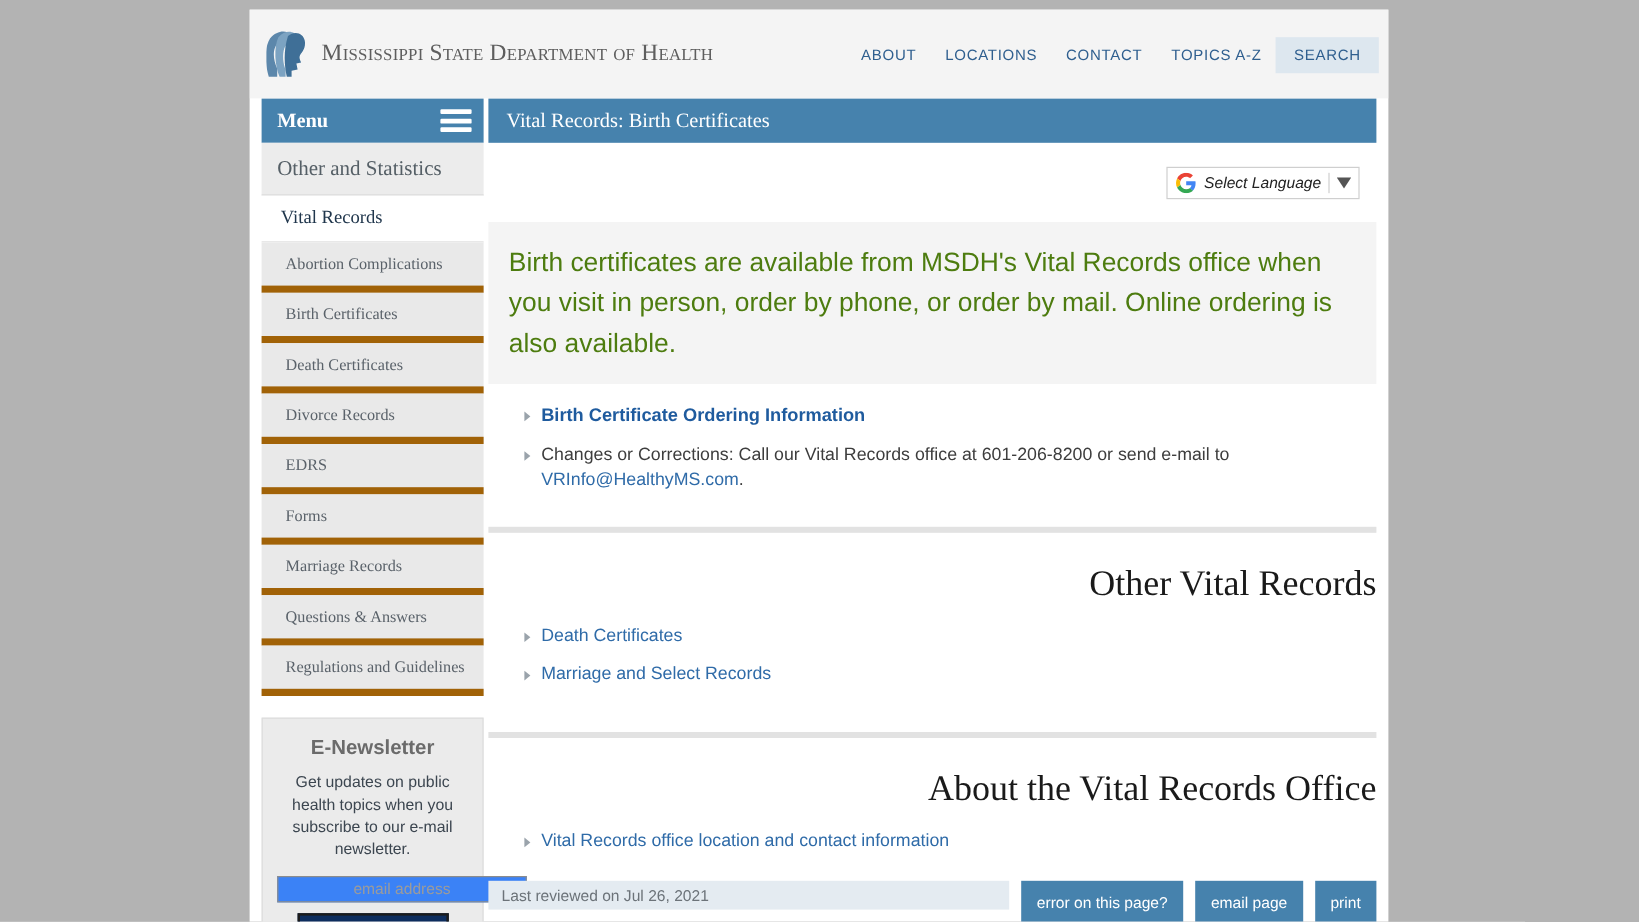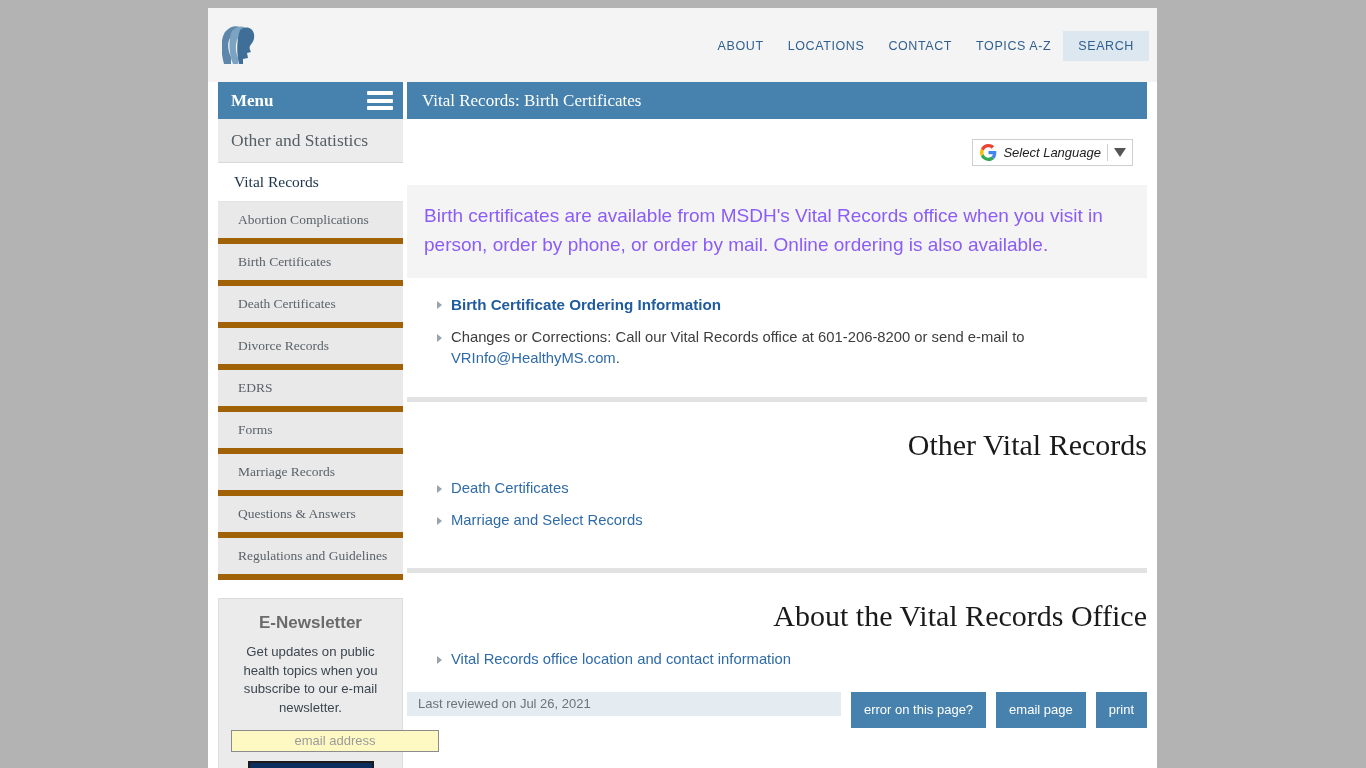--- a/index.html
+++ b/index.html
@@ -126,21 +126,21 @@
   .newsletter p {
     margin: 0 0 12px;
     font-size: 13.2px;
     line-height: 1.42;
     color: #3c4650;
   }
   .nl-input {
     width: 208px;
     height: 22px;
     border: 1px solid #8c8c8c;
-    background: #fef9c3;
+    background: #3b82f6;
     font-size: 13px;
     color: #333;
     padding: 0 6px;
     text-align: center;
     font-family: "Liberation Sans", sans-serif;
   }
   .nl-input::placeholder { color: #9b9b9b; }
   .nl-btn {
     margin-top: 9px;
     width: 126px; height: 27px;
@@ -199,23 +199,23 @@
     width: 0; height: 0;
     border-left: 6px solid transparent;
     border-right: 6px solid transparent;
     border-top: 9px solid #555;
   }
 
   .intro {
     margin: 19px 0 0 0;
     background: #f4f4f4;
     padding: 17px 22px 18px 17px;
-    font-size: 19px;
+    font-size: 22px;
     line-height: 1.52;
-    color: #8b5cf6;
+    color: #4d7c0f;
   }
 
   ul.arrow-list { list-style: none; margin: 16px 0 0 0; padding: 0 0 0 30px; }
   ul.arrow-list li {
     position: relative;
     padding-left: 14px;
     margin-bottom: 11px;
     font-size: 14.8px;
     line-height: 1.42;
     color: #3d3d3d;
@@ -281,20 +281,21 @@
         <g fill="#5c87ab">
           <path d="M3 8 C9 1, 17 1, 20 5 L20 12 C17 9, 11 9, 8 14 C5 19, 6 27, 9 33 L9 40 L2 40 C-1 30, -2 16, 3 8 Z"></path>
         </g>
         <g fill="#7ca3c2">
           <path d="M10 7 C16 0, 24 2, 26 7 L25 13 C22 10, 17 11, 15 16 C13 22, 14 29, 16 34 L16 40 L11 40 C7 31, 6 15, 10 7 Z"></path>
         </g>
         <g fill="#3f6f97">
           <path d="M18 6 C24 1, 31 4, 32 10 C33 16, 30 19, 28 22 C27 24, 28 26, 29 28 L25 29 L26 34 L21 35 L21 40 L17 40 C15 31, 14 18, 18 6 Z"></path>
         </g>
       </svg>
+      <span class="logo-text">Mississippi State Department of Health</span>
     </div>
 
     <div class="top-nav">
       <a href="#">ABOUT</a>
       <a href="#">LOCATIONS</a>
       <a href="#">CONTACT</a>
       <a href="#">TOPICS A-Z</a>
       <a href="#" class="search-tab">SEARCH</a>
     </div>
   </div>

